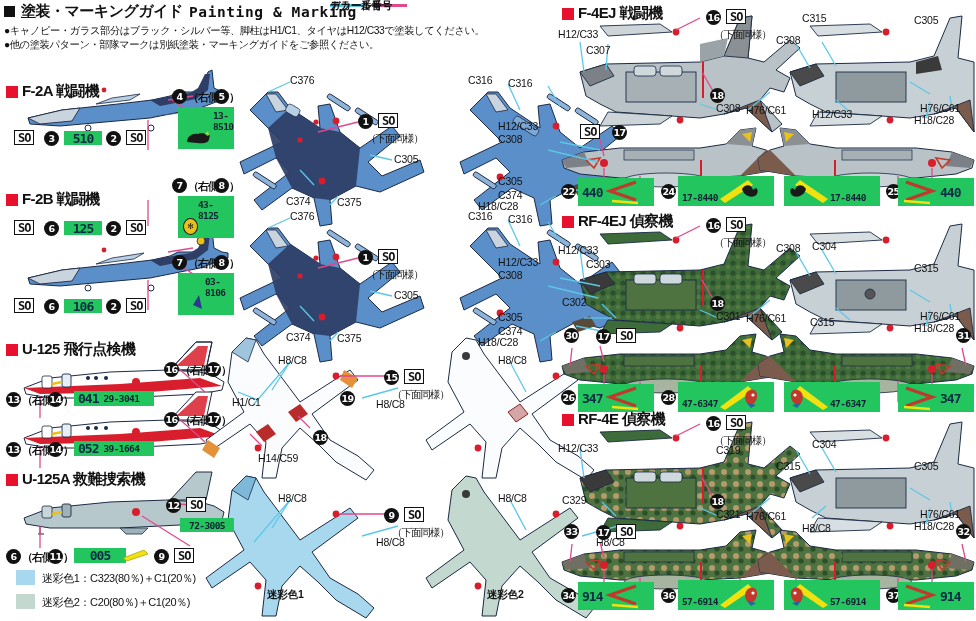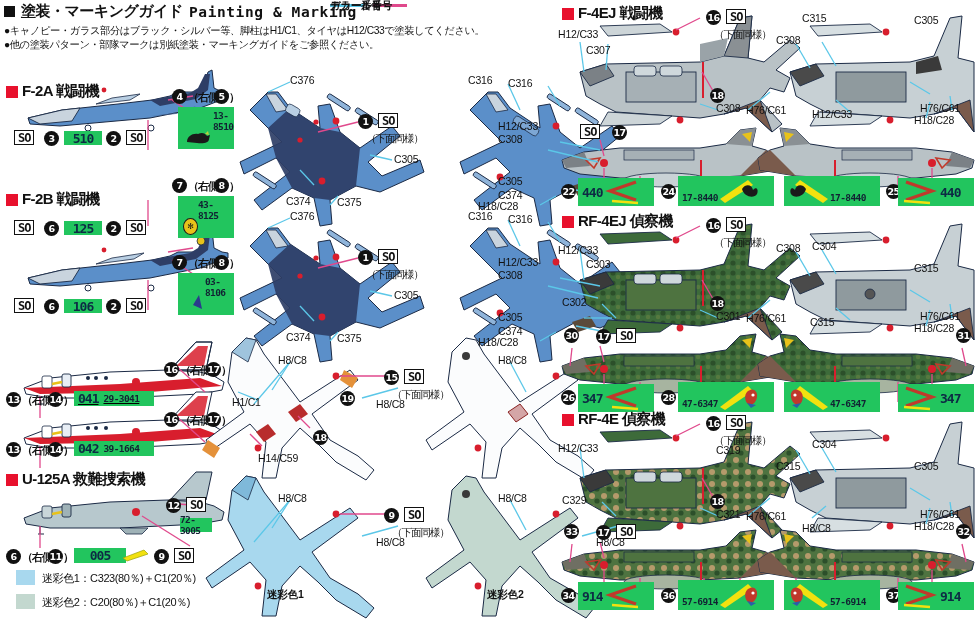--- a/index.html
+++ b/index.html
@@ -597,55 +597,59 @@
   <div class="migi" style="left:188px; top:256px;">（右側</div>
   <div class="num" style="left:214px; top:255px;">8</div>
   <div class="migi" style="left:229px; top:256px;">）</div>
   <div class="chip tail" style="left:178px; top:273px; width:56px; height:42px;">
     <svg width="22" height="18" style="align-self:flex-end;">
       <path d="M16 1 L19 15 L10 11 Z" fill="#2b3a8c"></path>
     </svg>
     <span class="code">03-8106</span>
   </div>
 
+  <div class="sec-title" style="left:6px; top:340px;">
+    <span class="sq-red"></span>
+    <span class="t">U-125 飛行点検機</span>
+  </div>
 
   <div class="num" style="left:6px; top:392px;">13</div>
   <div class="migi" style="left:22px; top:393px;">（右側</div>
   <div class="num" style="left:48px; top:392px;">14</div>
   <div class="migi" style="left:63px; top:393px;">）</div>
-  <div class="chip" style="left:74px; top:391px; width:80px; height:15px; padding:0 4px; gap:5px;text-decoration:underline;">
+  <div class="chip" style="left:74px; top:391px; width:80px; height:15px; padding:0 4px; gap:5px;">
     <span class="big">041</span>
     <span class="code">29-3041</span>
   </div>
   <div class="num" style="left:164px; top:362px;">16</div>
   <div class="migi" style="left:180px; top:363px;">（右側</div>
   <div class="num" style="left:206px; top:362px;">17</div>
   <div class="migi" style="left:221px; top:363px;">）</div>
 
   <div class="num" style="left:6px; top:442px;">13</div>
   <div class="migi" style="left:22px; top:443px;">（右側</div>
   <div class="num" style="left:48px; top:442px;">14</div>
   <div class="migi" style="left:63px; top:443px;">）</div>
   <div class="chip" style="left:74px; top:441px; width:80px; height:15px; padding:0 4px; gap:5px;">
-    <span class="big">042</span>
+    <span class="big">052</span>
     <span class="code">39-1664</span>
   </div>
   <div class="num" style="left:164px; top:412px;">16</div>
   <div class="migi" style="left:180px; top:413px;">（右側</div>
   <div class="num" style="left:206px; top:412px;">17</div>
   <div class="migi" style="left:221px; top:413px;">）</div>
 
   <div class="sec-title" style="left:6px; top:470px;">
     <span class="sq-red"></span>
     <span class="t">U-125A 救難捜索機</span>
   </div>
 
   <div class="num" style="left:166px; top:498px;">12</div>
   <div class="sobox" style="left:186px; top:497px;">SO</div>
-  <div class="chip" style="left:180px; top:518px; width:32px; height:14px; justify-content:center;">
+  <div class="chip" style="left:180px; top:518px; width:54px; height:14px; justify-content:center;">
     <span class="code">72-3005</span>
   </div>
 
   <div class="num" style="left:6px; top:549px;">6</div>
   <div class="migi" style="left:22px; top:550px;">（右側</div>
   <div class="num" style="left:48px; top:549px;">11</div>
   <div class="migi" style="left:63px; top:550px;">）</div>
   <div class="chip" style="left:74px; top:548px; width:52px; height:15px; justify-content:center;">
     <span class="big">005</span>
   </div>

